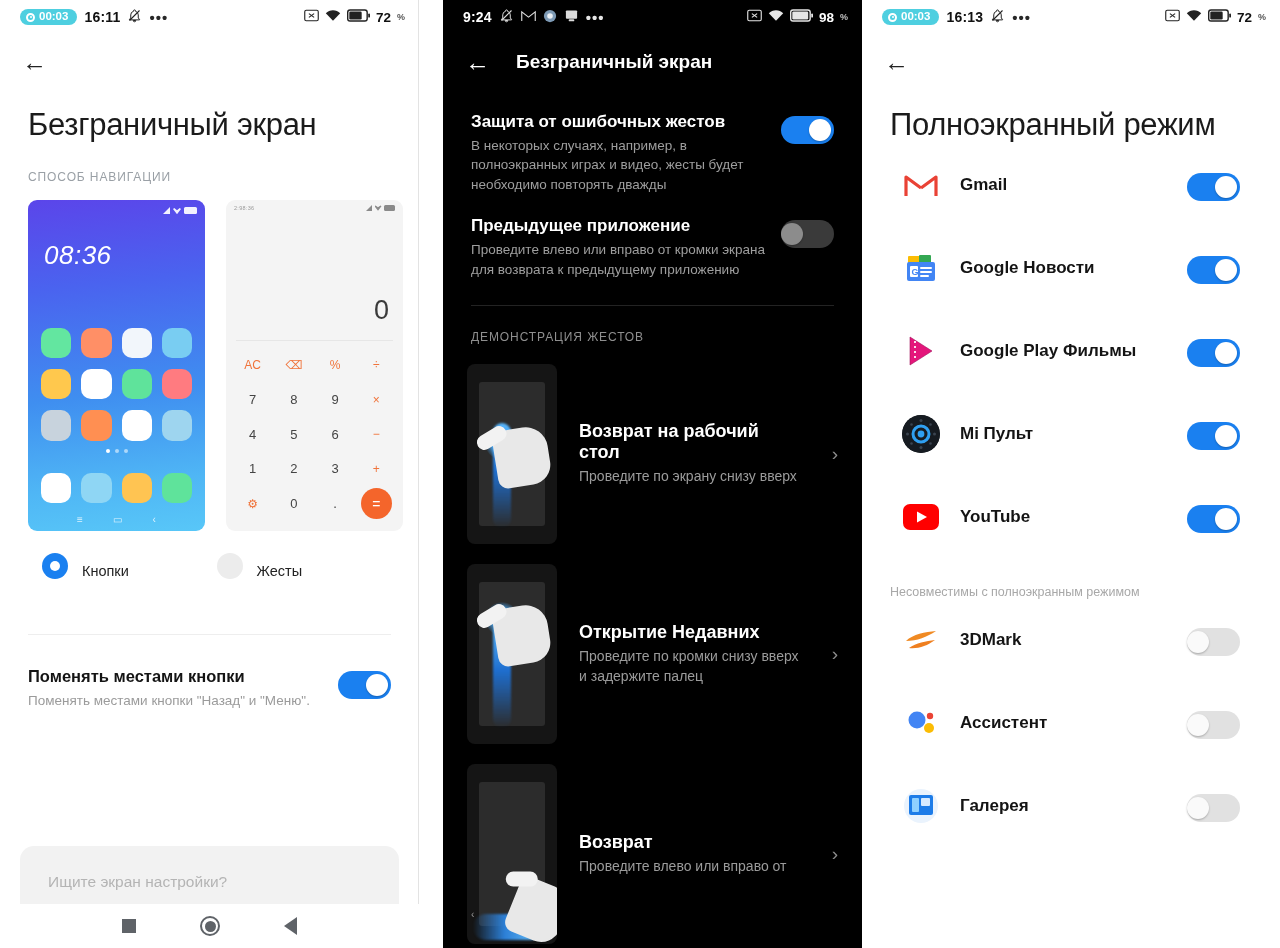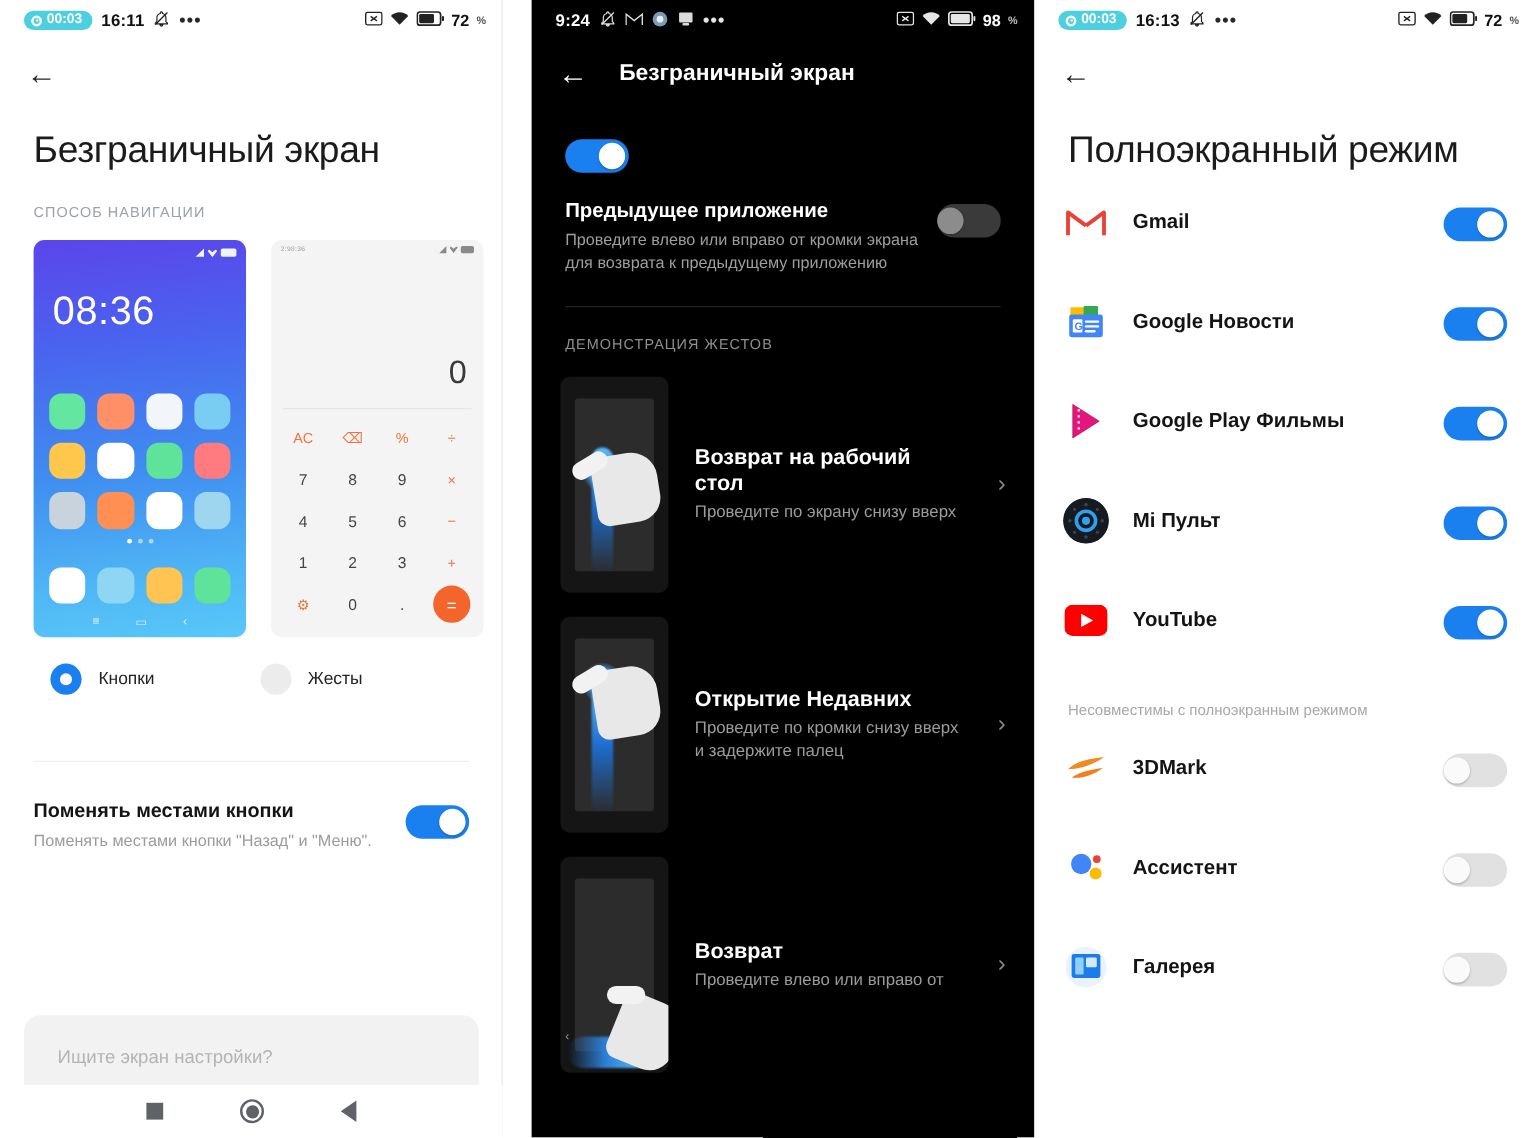--- a/index.html
+++ b/index.html
@@ -64,21 +64,21 @@
     background: linear-gradient(174deg,#5b45ea 0%, #4a63ef 26%, #3f8ef0 58%, #4fb6f5 84%, #58c7f8 100%);
   }
   .prev .mini-status {
     position:absolute; top:6px; left:8px; right:8px; height:10px;
     display:flex; align-items:center; justify-content:flex-end; gap:3px;
   }
   .mini-sig { width:0;height:0;border-left:7px solid transparent;border-bottom:7px solid rgba(255,255,255,.92); }
   .mini-wifi { width:8px;height:7px;background:rgba(255,255,255,.92);
     clip-path: polygon(50% 100%, 0 25%, 16% 10%, 50% 42%, 84% 10%, 100% 25%); }
   .mini-batt { width:13px;height:7px;background:rgba(255,255,255,.92); border-radius:1.5px; }
-  .prev .clock { position:absolute; top:40px; left:16px; color:#fff; font-size:33px; font-weight:400; letter-spacing:.5px;}
+  .prev .clock { position:absolute; top:40px; left:16px; color:#fff; font-size:26px; font-weight:400; letter-spacing:.5px;font-style:italic;}
   .icongrid { position:absolute; left:13px; right:13px; top:128px; display:grid;
      grid-template-columns: repeat(4,1fr); gap:11px 10px; }
   .icongrid .ic { width:100%; aspect-ratio:1/1; border-radius:10px; }
   .pagedots { position:absolute; bottom:78px; left:0; right:0; display:flex; justify-content:center; gap:5px;}
   .pagedots i{ width:4px;height:4px;border-radius:50%;background:rgba(255,255,255,.55); display:block;}
   .pagedots i.on{ background:#fff; }
   .dockrow { position:absolute; left:13px; right:13px; bottom:28px; display:grid; grid-template-columns:repeat(4,1fr); gap:10px;}
   .dockrow .ic { width:100%; aspect-ratio:1/1; border-radius:10px;}
   .navhint { position:absolute; bottom:6px; left:0; right:0; display:flex; justify-content:space-around;
     padding: 0 34px; color:rgba(255,255,255,.8); font-size:10px; }
@@ -96,21 +96,21 @@
      display:grid; grid-template-columns:repeat(4,1fr); grid-template-rows:repeat(5,1fr);
      align-items:center; justify-items:center; }
   .calc-keys span { font-size:13px; color:#444; }
   .calc-keys span.o { color:#f0733a; font-size:12px; }
   .calc-keys span.eq {
     width:31px;height:31px;border-radius:50%;background:#f4652b;color:#fff;
     display:flex;align-items:center;justify-content:center;font-size:14px;
   }
 
   .radios { display:flex; padding: 22px 28px 0 42px; }
-  .radio { display:flex; align-items:center; gap:14px; width: 192px; }
+  .radio { display:flex; align-items:flex-end; gap:14px; width: 192px; }
   .rdot { width:26px;height:26px;border-radius:50%; flex:none; }
   .rdot.on { background:#1a80f0; display:flex; align-items:center; justify-content:center; }
   .rdot.on::after{ content:""; width:10px;height:10px;border-radius:50%;background:#fff; }
   .rdot.off { background:#ececec; }
   .radio span { font-size:14.5px; color:#222; }
 
   .hr { height:1px; background:#eeeeee; margin: 55px 28px 0 28px; }
 
   .setting-row { display:flex; align-items:flex-start; padding: 32px 28px 0 28px; gap: 14px; }
   .setting-text { flex:1; }
@@ -174,21 +174,21 @@
     transform: rotate(-22deg);
   }
   .g-sideicon{ position:absolute; left:4px; bottom:24px; color:#9b9b9b; font-size:10px; }
   .g-text { flex:1; }
   .g-title { font-size:18px; font-weight:bold; color:#fff; }
   .g-sub { font-size:14px; color:#9b9b9b; line-height:1.4; margin-top:4px; }
   .chev { color:#8c8c8c; font-size:19px; padding-left:6px; }
 
   
   .apps-caption { font-size:12.5px; color:#a8a8a8; padding: 34px 28px 0 28px; }
-  .app-row { display:flex; align-items:center; padding: 0 24px; height:83px; gap:20px; }
+  .app-row { display:flex; align-items:center; padding: 0 40px; height:83px; gap:20px; }
   .app-icon { width:38px;height:38px;border-radius:9px;flex:none; position:relative; overflow:hidden;
      display:flex;align-items:center;justify-content:center; background:#fff; }
   .app-name { flex:1; font-size:17px; font-weight:bold; color:#141414; }
   .toggle.l-off{ background:#e1e1e1; }
   .toggle.l-off .knob{ background:#fafafa; }
 
   
   .ic-gmail { background:#fff; }
   .ic-gmail svg, .app-icon svg { display:block; }
   .ic-mi { background:#1b2026; border-radius:50%; }
@@ -415,20 +415,24 @@
         <span class="sb-pct">%</span>
       </div>
     </div>
 
     <div class="d-header">
       <span class="back-arrow">←</span>
       <span class="d-title">Безграничный экран</span>
     </div>
 
     <div class="d-row">
+      <div class="t">
+        <div class="tt">Защита от ошибочных жестов</div>
+        <div class="ts">В некоторых случаях, например, в полноэкранных играх и видео, жесты будет необходимо повторять дважды</div>
+      </div>
       <div class="toggle on">
           <span class="knob"></span>
         </div>
     </div>
 
     <div class="d-row">
       <div class="t">
         <div class="tt">Предыдущее приложение</div>
         <div class="ts">Проведите влево или вправо от кромки экрана для возврата к предыдущему приложению</div>
       </div>

